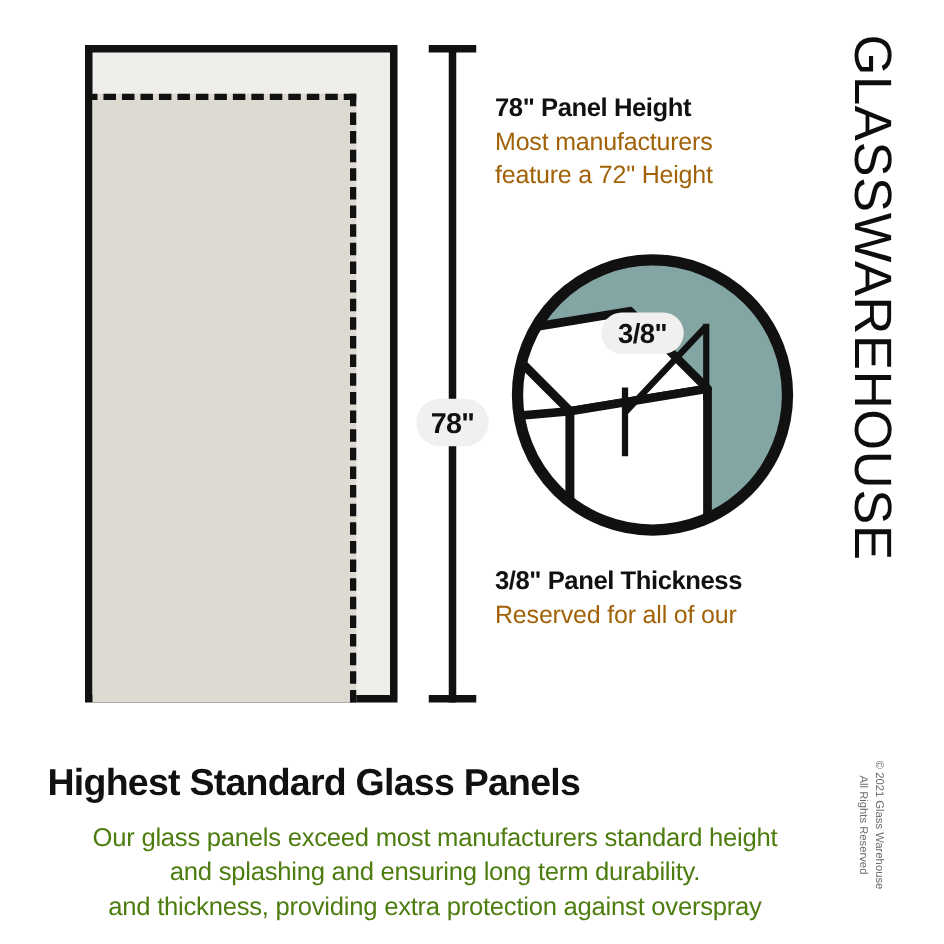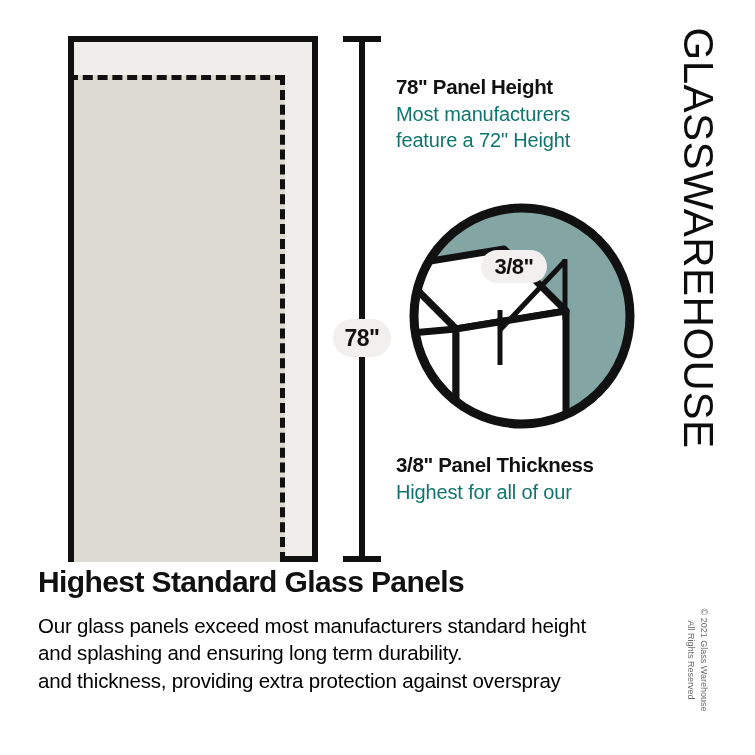--- a/index.html
+++ b/index.html
@@ -109,21 +109,21 @@
     font-weight: bold;
     line-height: 1.22;
     letter-spacing: -0.35px;
     color: #111111;
     margin: 0 0 2px 0;
   }
   .callout-body {
     font-size: 20px;
     line-height: 1.32;
     letter-spacing: -0.15px;
-    color: #0f766e;
+    color: #a16207;
     margin: 0;
   }
   .callout-body span { display: block; }
 
   
   .detail-circle {
     position: absolute;
     left: 408px;
     top: 202px;
     width: 228px;
@@ -145,37 +145,38 @@
     font-size: 22px;
     font-weight: bold;
     letter-spacing: -0.5px;
     color: #111111;
   }
 
   
   .footer-block {
     position: absolute;
     left: 38px;
-    top: 565px;
+    top: 610px;
     width: 620px;
   }
   .footer-heading {
     font-size: 30px;
     font-weight: bold;
     letter-spacing: -0.6px;
     color: #111111;
     margin: 0 0 14px 0;
     line-height: 1.1;
   }
   .footer-body {
     font-size: 20.5px;
     line-height: 1.33;
     letter-spacing: -0.2px;
-    color: #000000;
+    color: #4d7c0f;
     margin: 0;
+    text-align: center;
   }
   .footer-body span { display: block; }
 
   
   .brand-wordmark {
     position: absolute;
     left: 668px;
     top: 18px;
     width: 60px;
     height: 440px;
@@ -271,21 +272,21 @@
       <path d="M 157,57 L 157,118" fill="none" stroke="#111111" stroke-width="5"></path>
 
       <circle cx="114" cy="114" r="108" fill="none" stroke="#111111" stroke-width="9"></circle>
     </svg>
     <div class="frac-badge">3/8"</div>
   </div>
 
   <div class="callout thickness-callout">
     <p class="callout-title">3/8" Panel Thickness</p>
     <p class="callout-body">
-      <span>Highest for all of our</span>
+      <span>Reserved for all of our</span>
     </p>
   </div>
 
   <div class="footer-block">
     <h1 class="footer-heading">Highest Standard Glass Panels</h1>
     <p class="footer-body">
       <span>Our glass panels exceed most manufacturers standard height</span>
       <span>and splashing and ensuring long term durability.</span>
       <span>and thickness, providing extra protection against overspray</span>
     </p>

